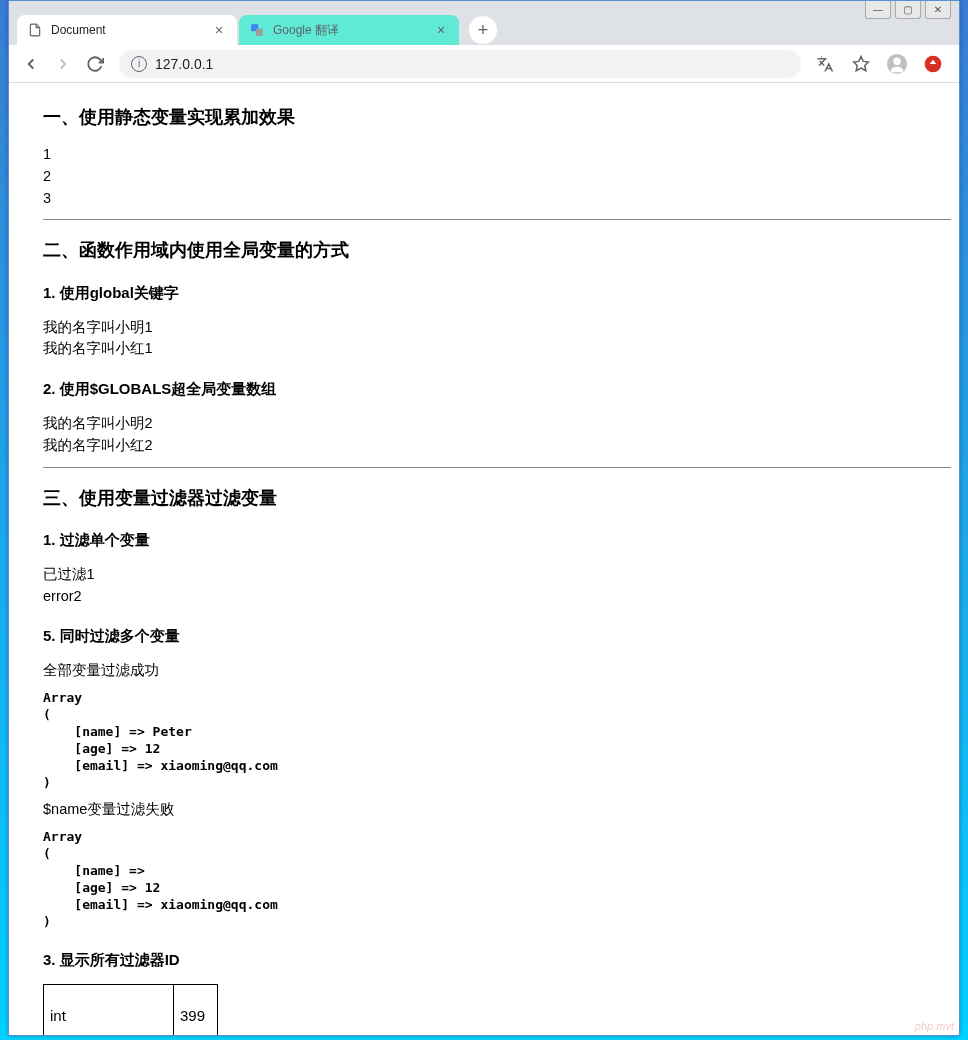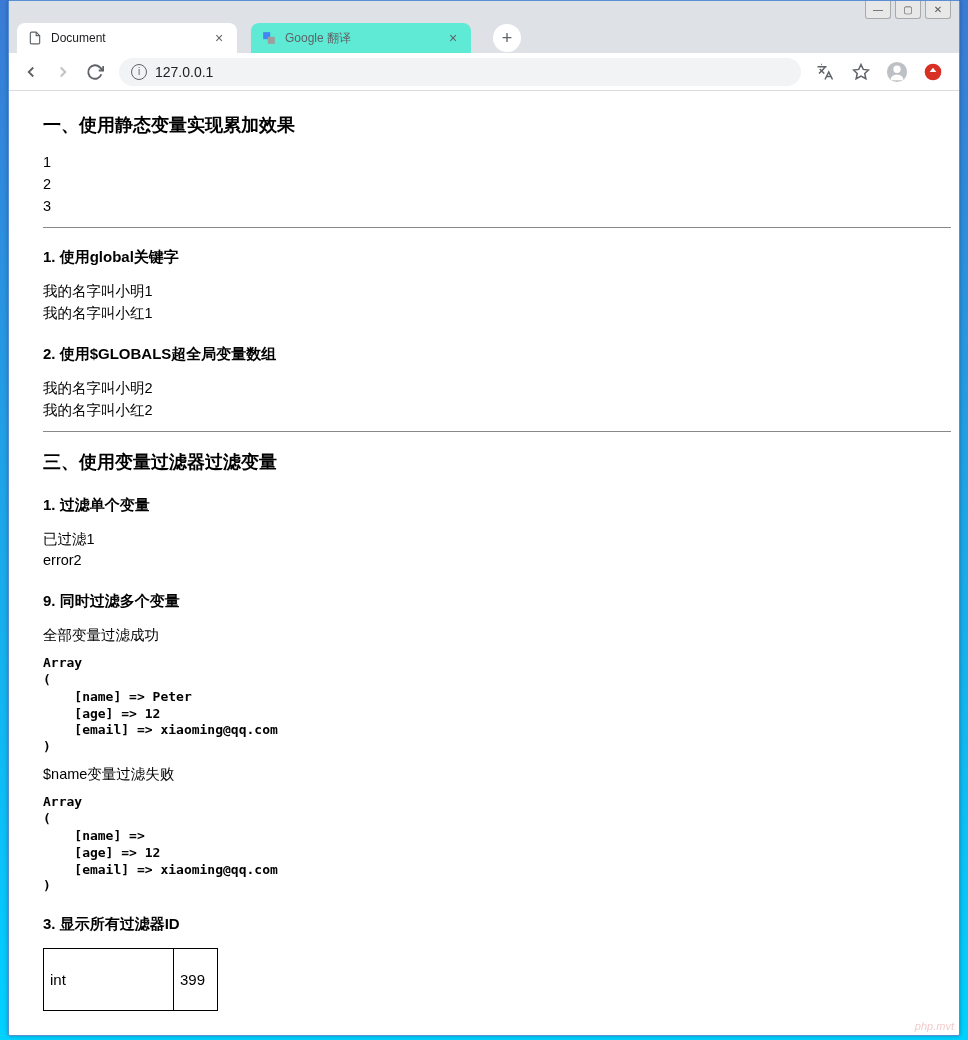--- a/index.html
+++ b/index.html
@@ -40,26 +40,26 @@
       border-top: none;
       border-radius: 0 0 3px 3px;
       display: flex;
       align-items: center;
       justify-content: center;
       font-size: 10px;
       color: #555;
       cursor: pointer;
     }
     .tab-strip {
-      height: 52px;
+      height: 44px;
       background: #dee1e6;
       display: flex;
       align-items: flex-end;
       padding: 6px 8px 0 8px;
-      gap: 12px;
+      gap: 0;
       position: relative;
       z-index: 1;
     }
     .tab {
       height: 30px;
       min-width: 220px;
       background: #5eead4;
       border-radius: 8px 8px 0 0;
       display: flex;
       align-items: center;
@@ -296,20 +296,21 @@
   <div class="content">
 
     <h2>一、使用静态变量实现累加效果</h2>
     <div class="block">
       <div class="line">1</div>
       <div class="line">2</div>
       <div class="line">3</div>
     </div>
     <hr>
 
+    <h2>二、函数作用域内使用全局变量的方式</h2>
 
     <h3>1. 使用global关键字</h3>
     <div class="block">
       <div class="line">我的名字叫小明1</div>
       <div class="line">我的名字叫小红1</div>
     </div>
 
     <h3>2. 使用$GLOBALS超全局变量数组</h3>
     <div class="block">
       <div class="line">我的名字叫小明2</div>
@@ -318,21 +319,21 @@
     <hr>
 
     <h2>三、使用变量过滤器过滤变量</h2>
 
     <h3>1. 过滤单个变量</h3>
     <div class="block">
       <div class="line">已过滤1</div>
       <div class="line">error2</div>
     </div>
 
-    <h3>9. 同时过滤多个变量</h3>
+    <h3>5. 同时过滤多个变量</h3>
     <div class="line">全部变量过滤成功</div>
     <pre>Array
 (
     [name] =&gt; Peter
     [age] =&gt; 12
     [email] =&gt; xiaoming@qq.com
 )</pre>
     <div class="line">$name变量过滤失败</div>
     <pre>Array
 (

